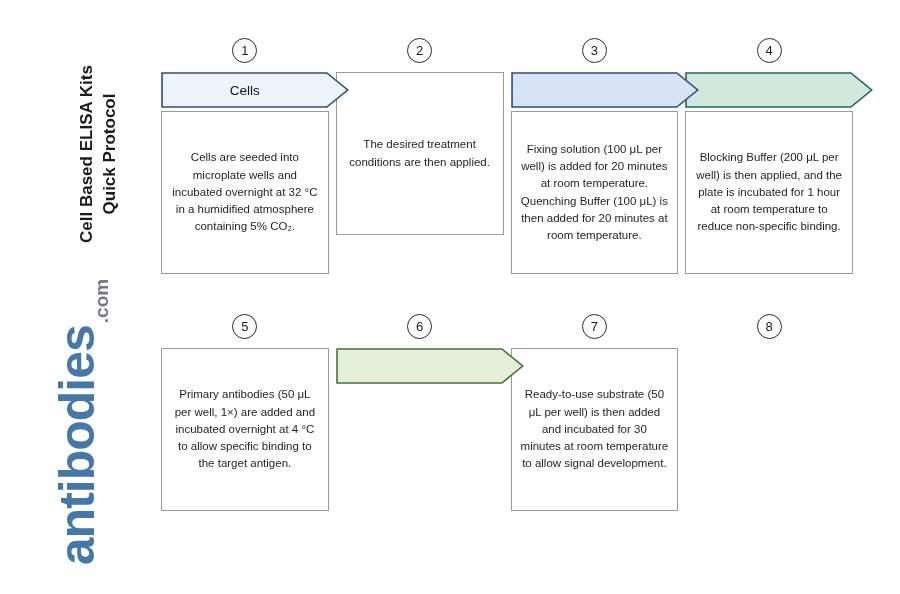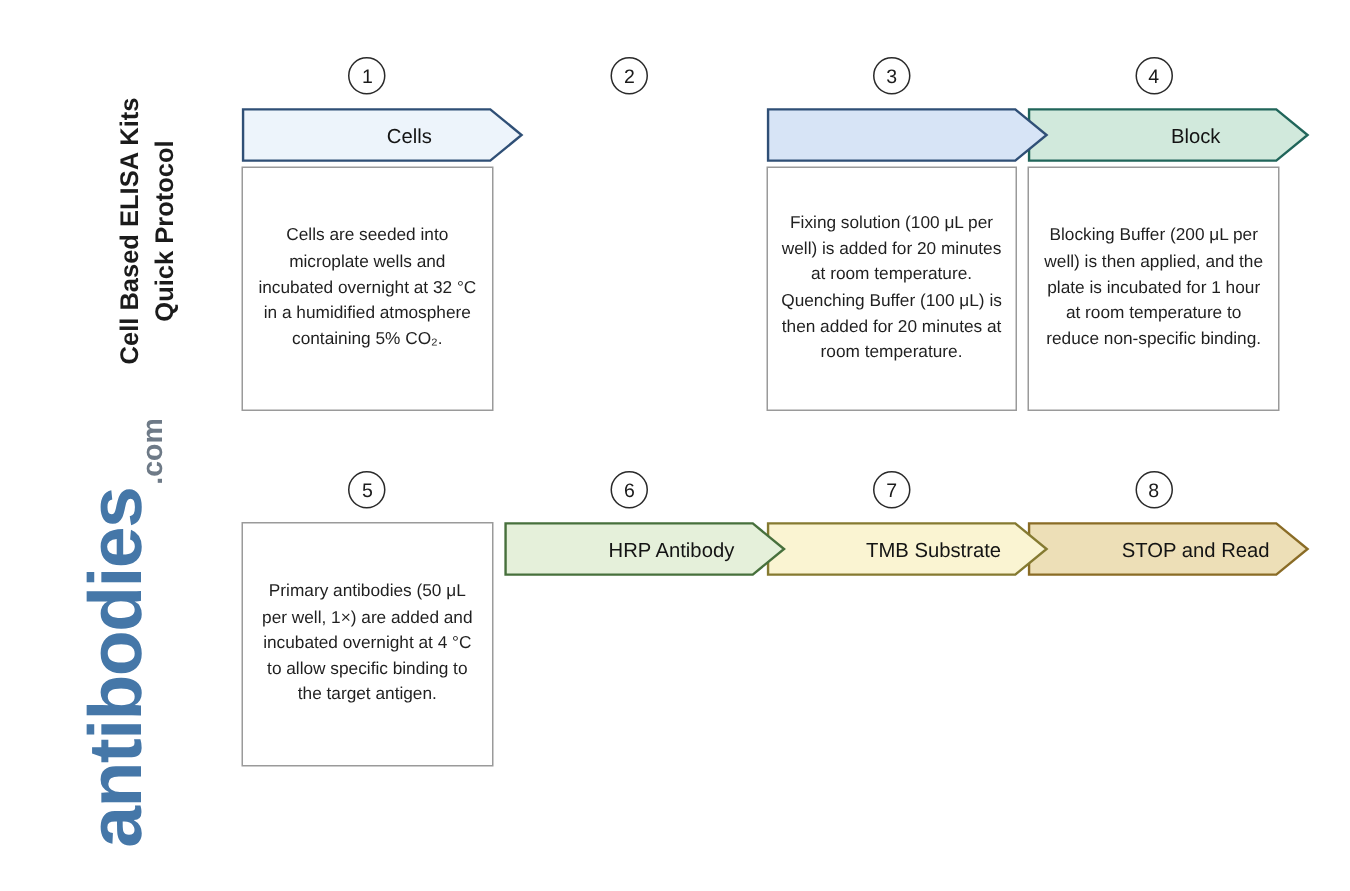--- a/index.html
+++ b/index.html
@@ -108,21 +108,20 @@
     top: 0;
     bottom: 0;
     width: calc(100% - 20px);
     display: flex;
     align-items: center;
     justify-content: center;
     font-size: 13.5px;
     font-weight: 500;
     color: #141414;
     pointer-events: none;
-    margin-left: 28px;
   }
 
   .desc {
     margin-top: 3px;
     height: 163px;
     box-sizing: border-box;
     border: 1px solid #9a9a9a;
     background: #ffffff;
     display: flex;
     align-items: center;
@@ -167,20 +166,23 @@
         </div>
         <div class="desc">
           <p class="desc-text">Cells are seeded into microplate wells and incubated overnight at 32 °C in a humidified atmosphere containing 5% CO₂.</p>
         </div>
       </div>
 
       <div class="step" style="--fill: #dde8f8; --border: #2f4f76;">
         <div class="badge">
           <span>2</span>
         </div>
+        <div class="desc">
+          <p class="desc-text">The desired treatment conditions are then applied.</p>
+        </div>
       </div>
 
       <div class="step" style="--fill: #d7e4f6; --border: #2f4f76;">
         <div class="badge">
           <span>3</span>
         </div>
         <div class="arrow">
           <svg class="arrow-svg" viewBox="0 0 180 38" preserveAspectRatio="none">
             <path class="arrow-path" d="M1,1 H159 L179,19 L159,37 H1 Z" vector-effect="non-scaling-stroke"></path>
           </svg>
@@ -191,21 +193,20 @@
       </div>
 
       <div class="step" style="--fill: #d1e9dc; --border: #20655a;">
         <div class="badge">
           <span>4</span>
         </div>
         <div class="arrow">
           <svg class="arrow-svg" viewBox="0 0 180 38" preserveAspectRatio="none">
             <path class="arrow-path" d="M1,1 H159 L179,19 L159,37 H1 Z" vector-effect="non-scaling-stroke"></path>
           </svg>
-          <span class="arrow-label">Block</span>
         </div>
         <div class="desc">
           <p class="desc-text">Blocking Buffer (200 μL per well) is then applied, and the plate is incubated for 1 hour at room temperature to reduce non-specific binding.</p>
         </div>
       </div>
 
     </div>
 
     <div class="row">
 
@@ -219,44 +220,34 @@
       </div>
 
       <div class="step" style="--fill: #e5f0da; --border: #47703c;">
         <div class="badge">
           <span>6</span>
         </div>
         <div class="arrow">
           <svg class="arrow-svg" viewBox="0 0 180 38" preserveAspectRatio="none">
             <path class="arrow-path" d="M1,1 H159 L179,19 L159,37 H1 Z" vector-effect="non-scaling-stroke"></path>
           </svg>
-          <span class="arrow-label">HRP Antibody</span>
         </div>
       </div>
 
       <div class="step" style="--fill: #faf4d2; --border: #857a31;">
         <div class="badge">
           <span>7</span>
         </div>
-        <div class="arrow">
-          <svg class="arrow-svg" viewBox="0 0 180 38" preserveAspectRatio="none">
-            <path class="arrow-path" d="M1,1 H159 L179,19 L159,37 H1 Z" vector-effect="non-scaling-stroke"></path>
-          </svg>
-          <span class="arrow-label">TMB Substrate</span>
+        <div class="desc">
+          <p class="desc-text">Ready-to-use substrate (50 μL per well) is then added and incubated for 30 minutes at room temperature to allow signal development.</p>
         </div>
       </div>
 
       <div class="step" style="--fill: #eddfb7; --border: #8a6c26;">
         <div class="badge">
           <span>8</span>
-        </div>
-        <div class="arrow">
-          <svg class="arrow-svg" viewBox="0 0 180 38" preserveAspectRatio="none">
-            <path class="arrow-path" d="M1,1 H159 L179,19 L159,37 H1 Z" vector-effect="non-scaling-stroke"></path>
-          </svg>
-          <span class="arrow-label">STOP and Read</span>
         </div>
       </div>
 
     </div>
 
   </div>
 </div>
 
 </body></html>

